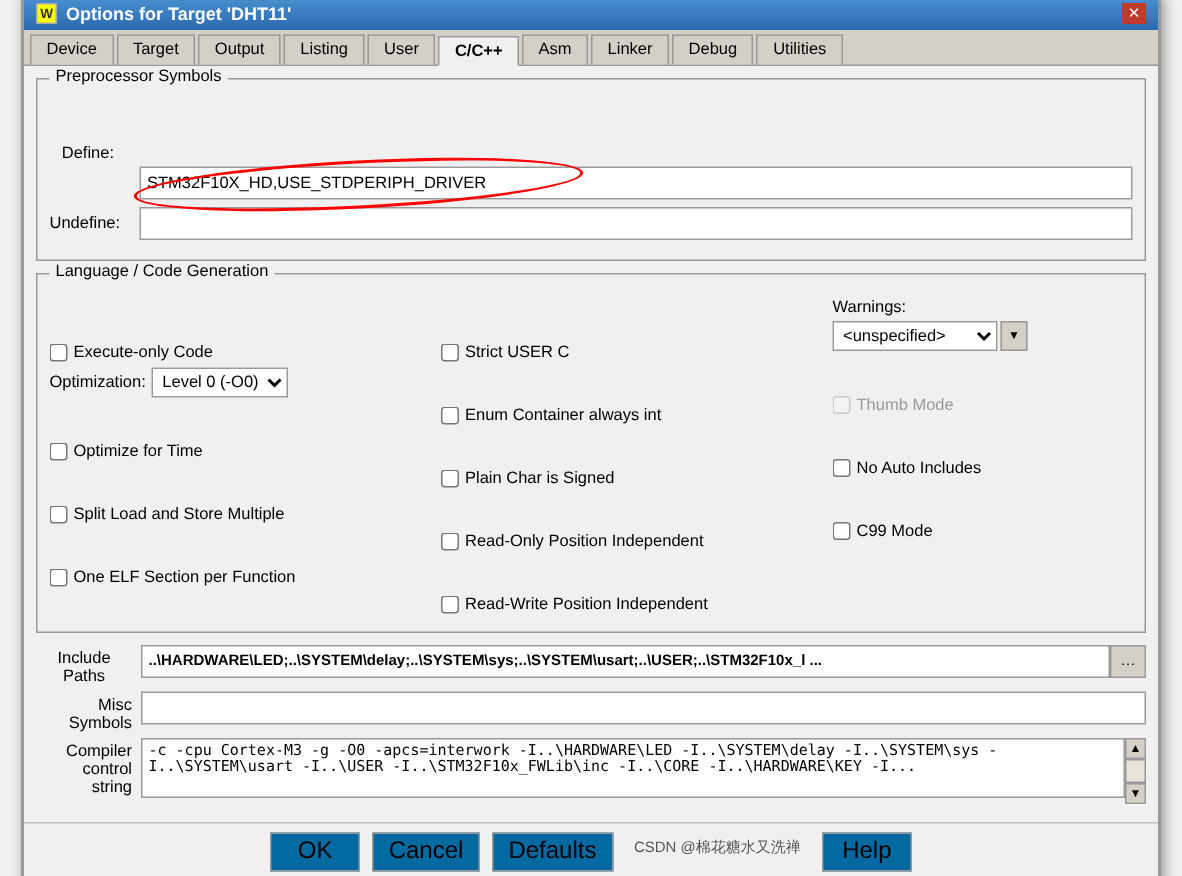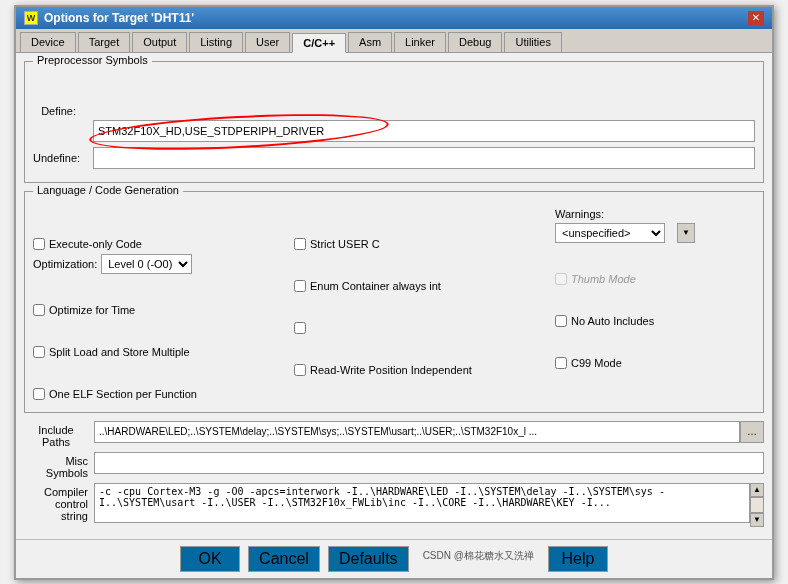--- a/index.html
+++ b/index.html
@@ -184,21 +184,21 @@
       background: white;
       padding: 1px 2px;
     }
     .warnings-label {
       font-size: 11px;
       margin-bottom: 3px;
     }
     .warnings-select-row {
       display: flex;
       align-items: center;
-      gap: 12px;
+      gap: 2px;
       margin-bottom: 0;
     }
     .warnings-select {
       font-size: 11px;
       height: 20px;
       border: 1px solid #999;
       background: white;
       padding: 1px 2px;
       width: 110px;
     }
@@ -230,20 +230,21 @@
       padding-right: 6px;
       padding-top: 3px;
     }
     .paths-input {
       flex: 1;
       border: 1px solid #999;
       background: white;
       padding: 2px 4px;
       font-size: 10px;
       height: 22px;
+      font-weight: bold;
     }
     .paths-btn {
       border: 1px solid #999;
       background: #d4d0c8;
       width: 24px;
       height: 22px;
       display: flex;
       align-items: center;
       justify-content: center;
       cursor: pointer;
@@ -282,21 +283,20 @@
       cursor: pointer;
     }
     .watermark {
       font-size: 10px;
       color: #555;
       padding: 3px 6px;
       white-space: nowrap;
     }
     .disabled-text {
       color: #999;
-      font-style: italic;
     }
   </style>
 </head>
 <body>
 
 <div class="window">
 
   <div class="title-bar">
     <div class="title-bar-left">
       <div class="title-icon">
@@ -372,20 +372,25 @@
           <div class="check-row">
             <input type="checkbox" style="">
             <label>Strict USER C</label>
           </div>
           <div class="check-row">
             <input type="checkbox" style="">
             <label>Enum Container always int</label>
           </div>
           <div class="check-row">
             <input type="checkbox" style="">
+            <label>Plain Char is Signed</label>
+          </div>
+          <div class="check-row">
+            <input type="checkbox" style="">
+            <label>Read-Only Position Independent</label>
           </div>
           <div class="check-row">
             <input type="checkbox" style="">
             <label>Read-Write Position Independent</label>
           </div>
         </div>
 
         <div class="lang-col-right">
           <div class="warnings-label">Warnings:</div>
           <div class="warnings-select-row">

